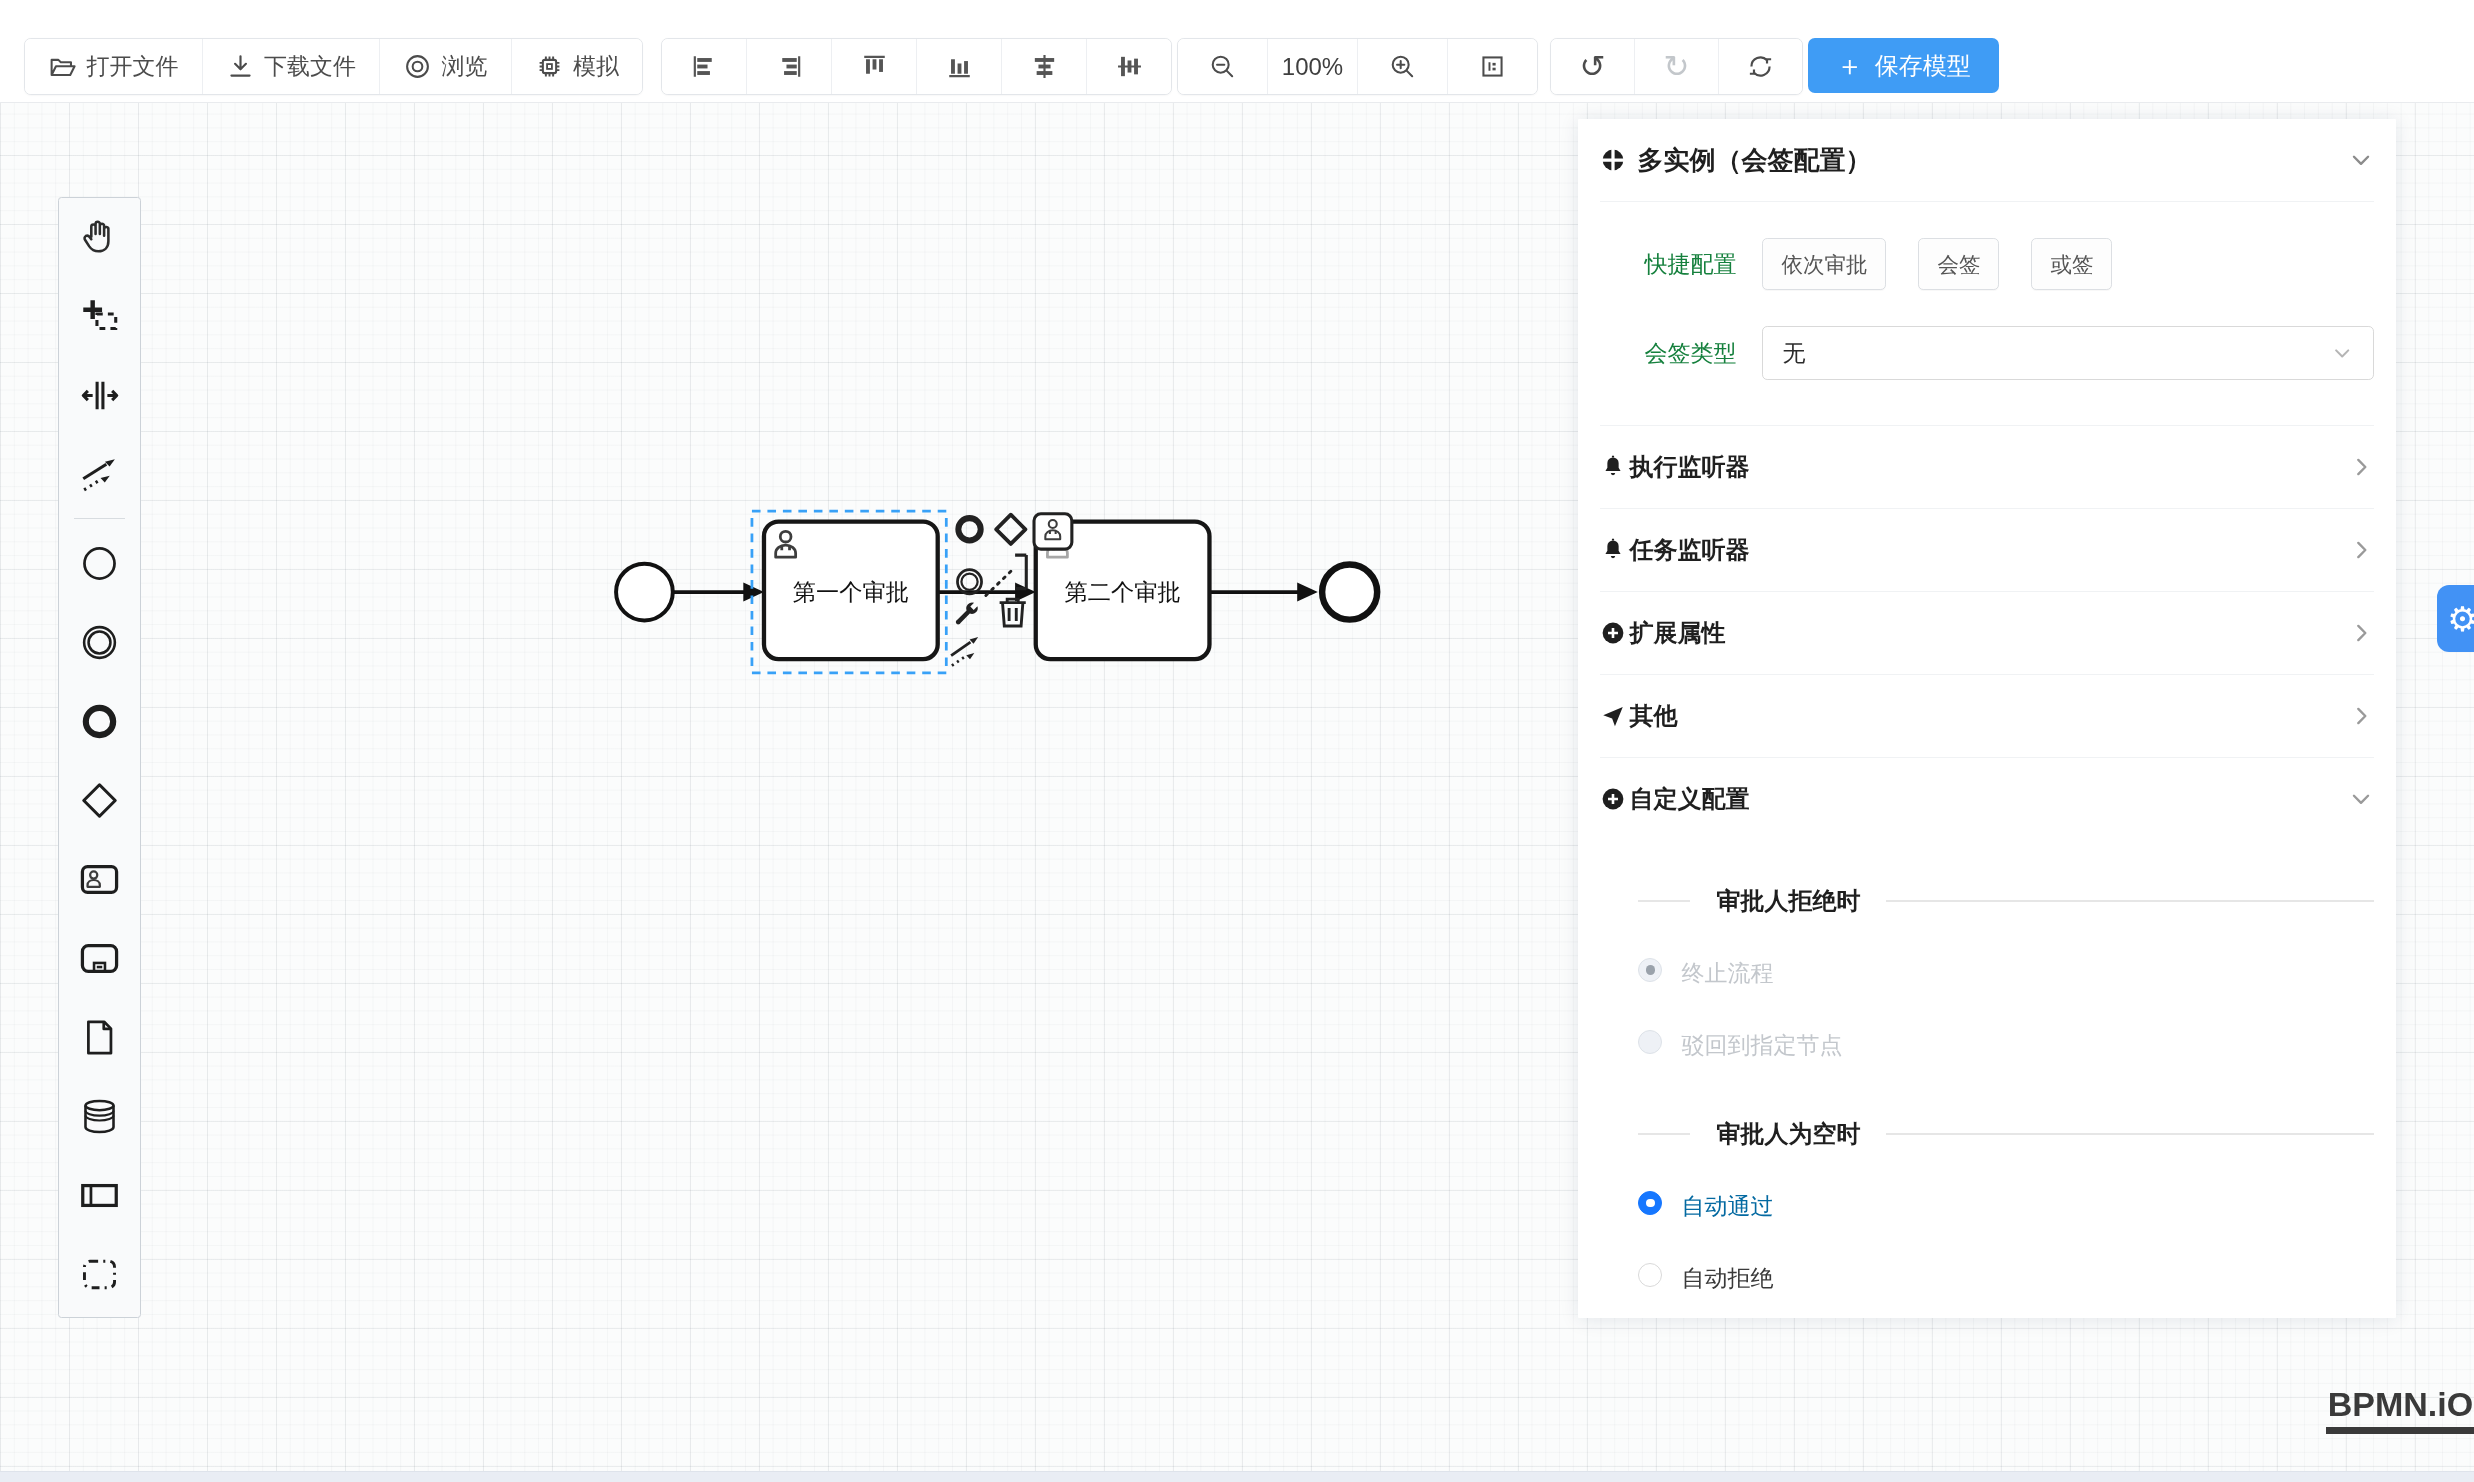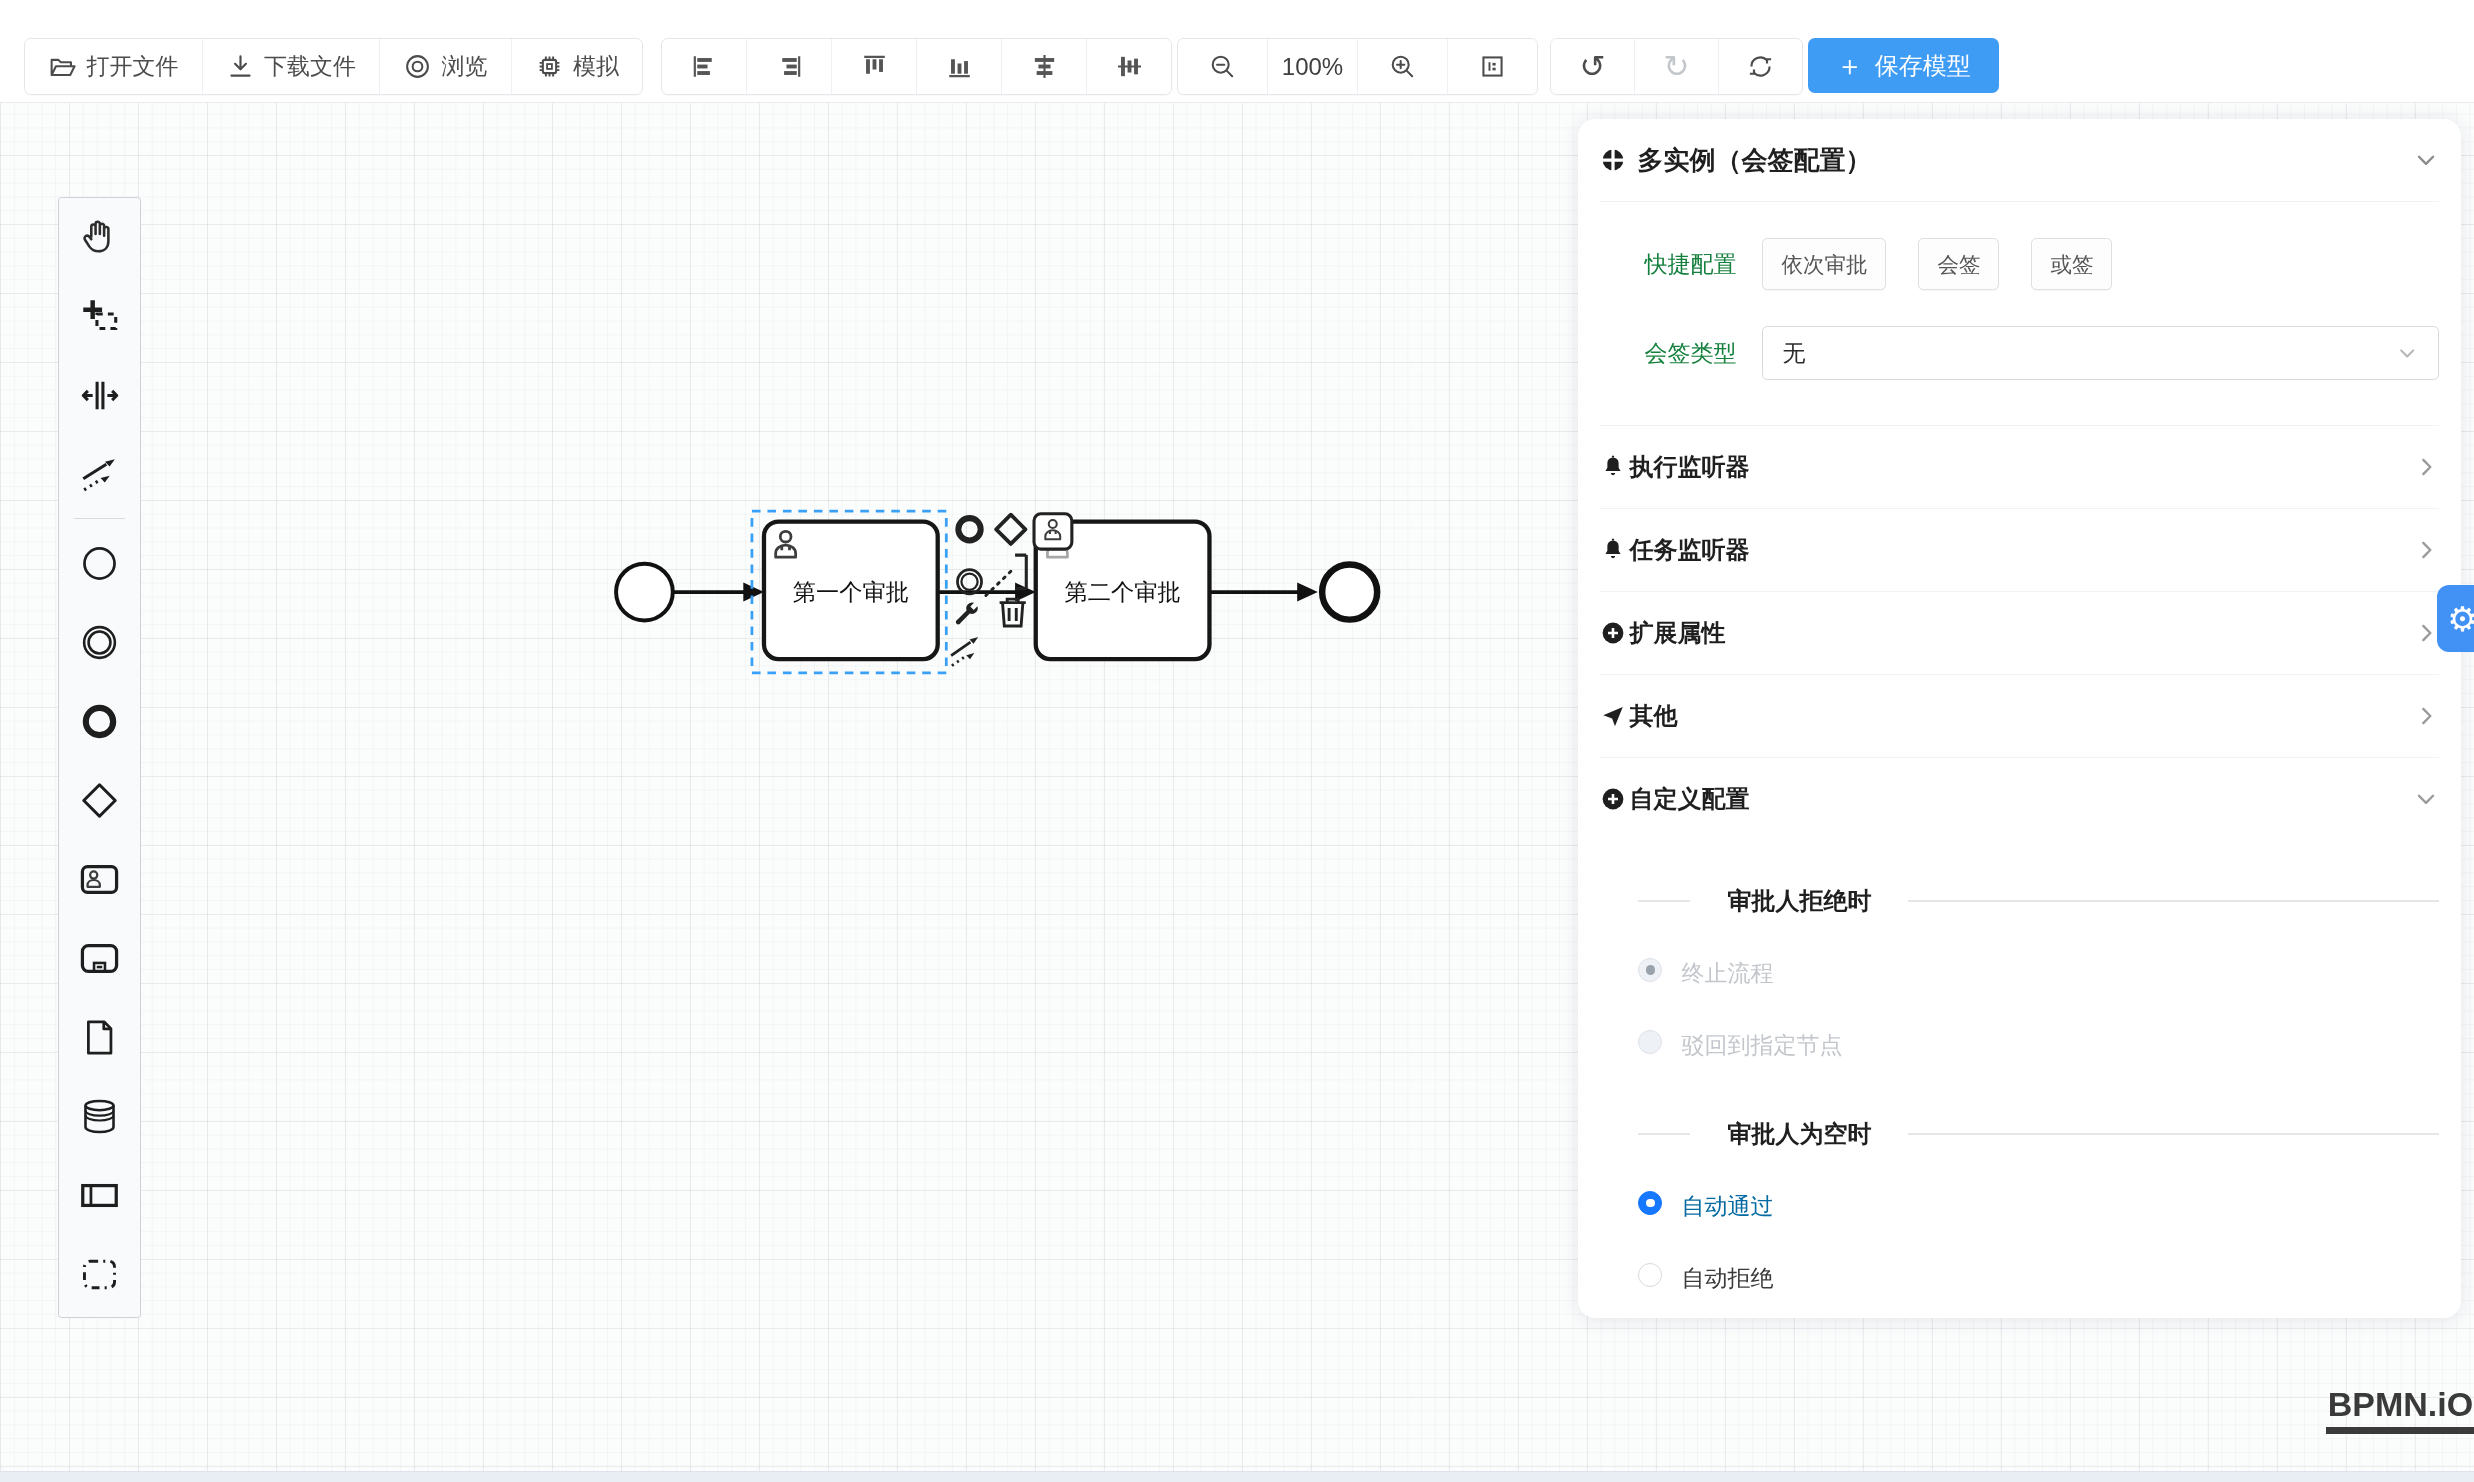--- a/index.html
+++ b/index.html
@@ -34,40 +34,40 @@
   .save-plus{font-size:27.5px;line-height:1;font-weight:400;}
 
   
   .palette{position:absolute;left:58px;top:197px;width:83px;height:1121px;background:#f9fafb;
     border:1.7px solid #ccd2d8;border-radius:3.4px;box-sizing:border-box;display:flex;flex-direction:column;align-items:center;}
   .pal-item{height:79px;width:100%;display:flex;align-items:center;justify-content:center;cursor:pointer;}
   .pal-item svg{width:41px;height:41px;}
   .pal-sep{width:62%;height:0;border-top:0.9px solid #d8dce0;margin:4.3px 0 5.2px 0;}
 
   
-  .panel{position:absolute;left:1578px;top:119px;width:883px;height:1199px;background:#fff;border-radius:17px;
+  .panel{position:absolute;left:1578px;top:119px;width:818px;height:1199px;background:#fff;border-radius:1px;
     box-shadow:0 1.7px 19px rgba(20,40,80,0.10);box-sizing:border-box;padding:0 22.4px;overflow:hidden;}
   .panel-header{height:82px;display:flex;align-items:center;gap:11.2px;border-bottom:0.9px solid #f0f2f4;}
   .panel-title{font-size:26px;font-weight:700;color:#1f1f1f;}
   .chev{margin-left:auto;width:26px;height:26px;flex:0 0 auto;cursor:pointer;}
   .form-row{display:flex;align-items:center;margin-top:36px;}
   .form-label{width:136px;text-align:right;margin-right:26px;font-size:23px;color:#15803d;flex:0 0 auto;}
   .qc-btn{height:50px;display:flex;align-items:center;padding:0 18px;border:0.9px solid #dcdfe3;border-radius:5.2px;
     background:#fdfdfd;font-size:21.5px;color:#555;margin-right:32px;cursor:pointer;box-shadow:0 0.9px 0.9px rgba(0,0,0,0.03);}
   .select{flex:1;height:52px;border:0.9px solid #d9d9d9;border-radius:5.2px;display:flex;align-items:center;
     padding:0 19px;font-size:23px;color:#2b2b2b;cursor:pointer;background:#fff;}
   .select .chev{width:22.4px;height:22.4px;}
   .sections{margin-top:45px;}
   .section-row{height:82px;display:flex;align-items:center;gap:3px;border-top:0.9px solid #f0f2f4;cursor:pointer;}
   .section-label{font-size:24px;font-weight:600;color:#1f1f1f;}
   .sec-ic{width:26px;height:26px;flex:0 0 auto;}
   .group-title{display:flex;align-items:center;margin:45px 0 0 38px;}
   .gt-line-l{width:52px;height:1.7px;background:#e6e6e6;}
   .gt-line-r{flex:1;height:1.7px;background:#e6e6e6;}
-  .gt-text{margin:0 37px;font-size:24px;font-weight:700;color:#1f1f1f;}
+  .gt-text{margin:0 26px;font-size:24px;font-weight:700;color:#1f1f1f;}
   .radio-row{display:flex;gap:19px;margin:41px 0 0 38px;cursor:pointer;}
   .radio{width:24px;height:24px;border-radius:50%;box-sizing:border-box;border:1.7px solid #d9d9d9;background:#fff;
     display:flex;align-items:center;justify-content:center;flex:0 0 auto;}
   .radio-label{font-size:23px;color:#3a3a3a;}
   .radio.dis{border-color:#dde2e8;background:#eef1f6;}
   .radio.dis.on::after{content:"";width:9.5px;height:9.5px;border-radius:50%;background:#9aa2ab;}
   .radio-row.disabled .radio-label{color:#c3c7cc;}
   .radio.on-blue{border-color:#1677ff;background:#1677ff;}
   .radio.on-blue::after{content:"";width:8.6px;height:8.6px;border-radius:50%;background:#fff;}
   .radio-row.active .radio-label{color:#0369a1;}

